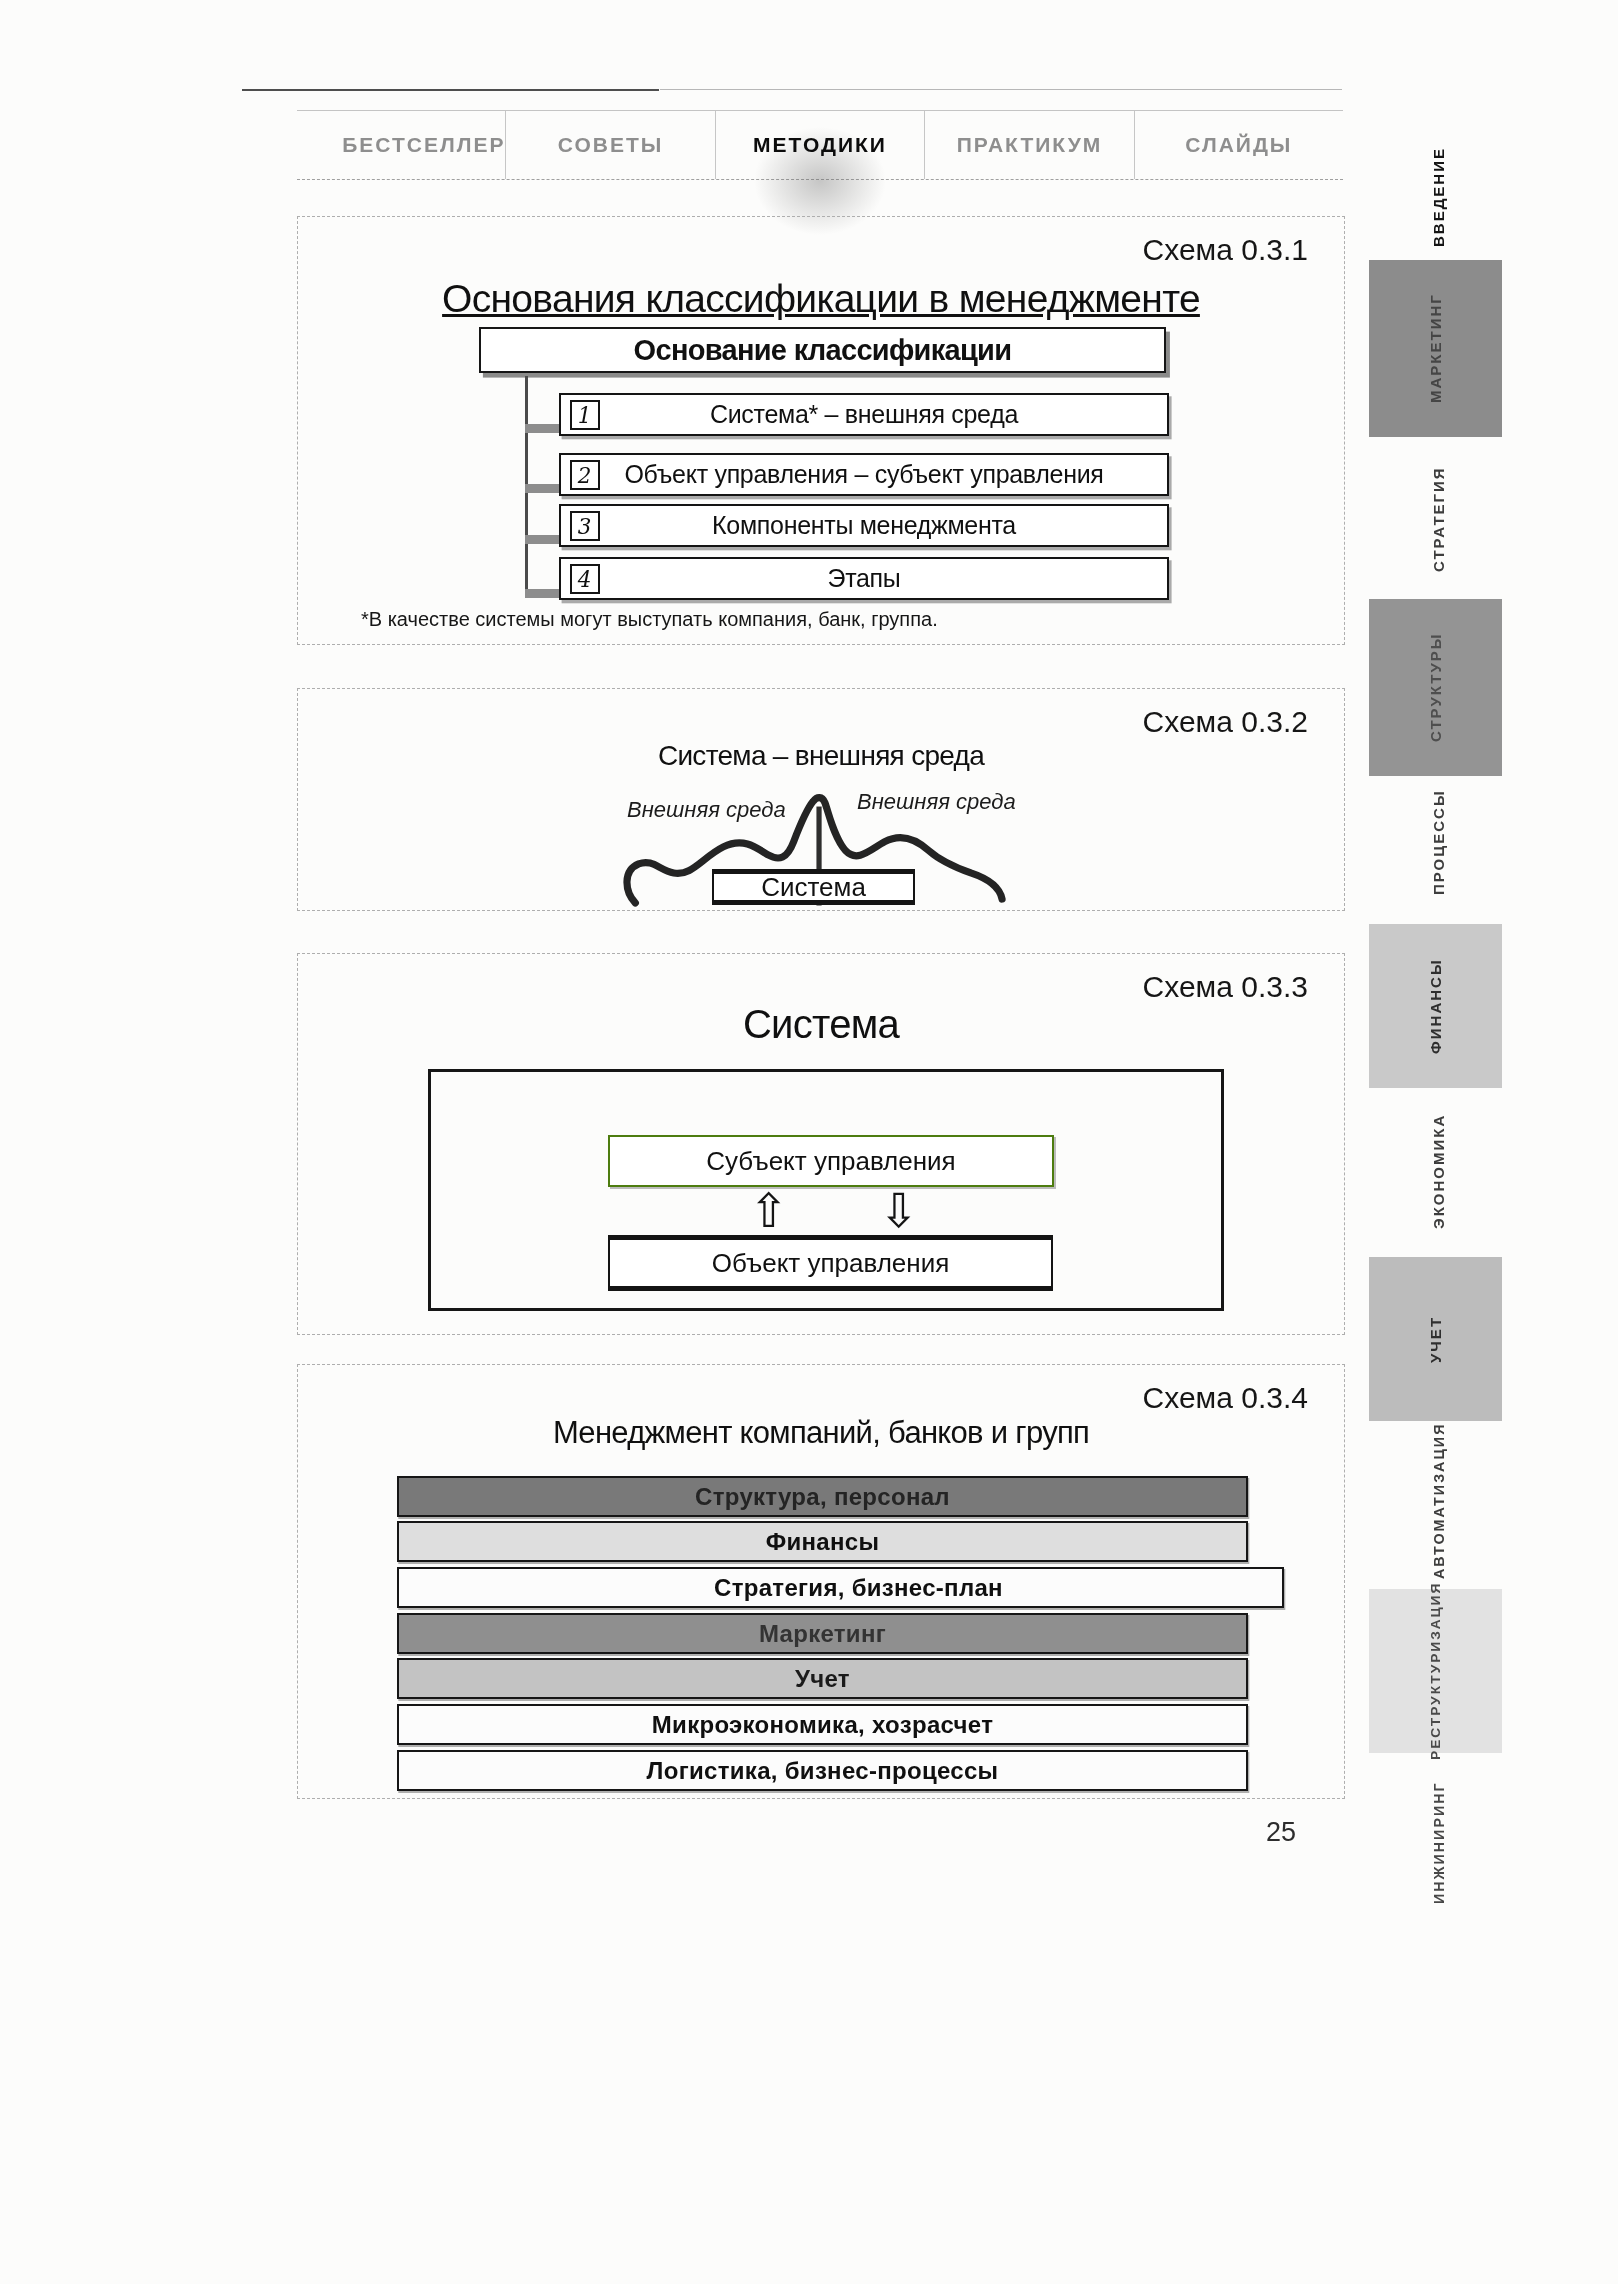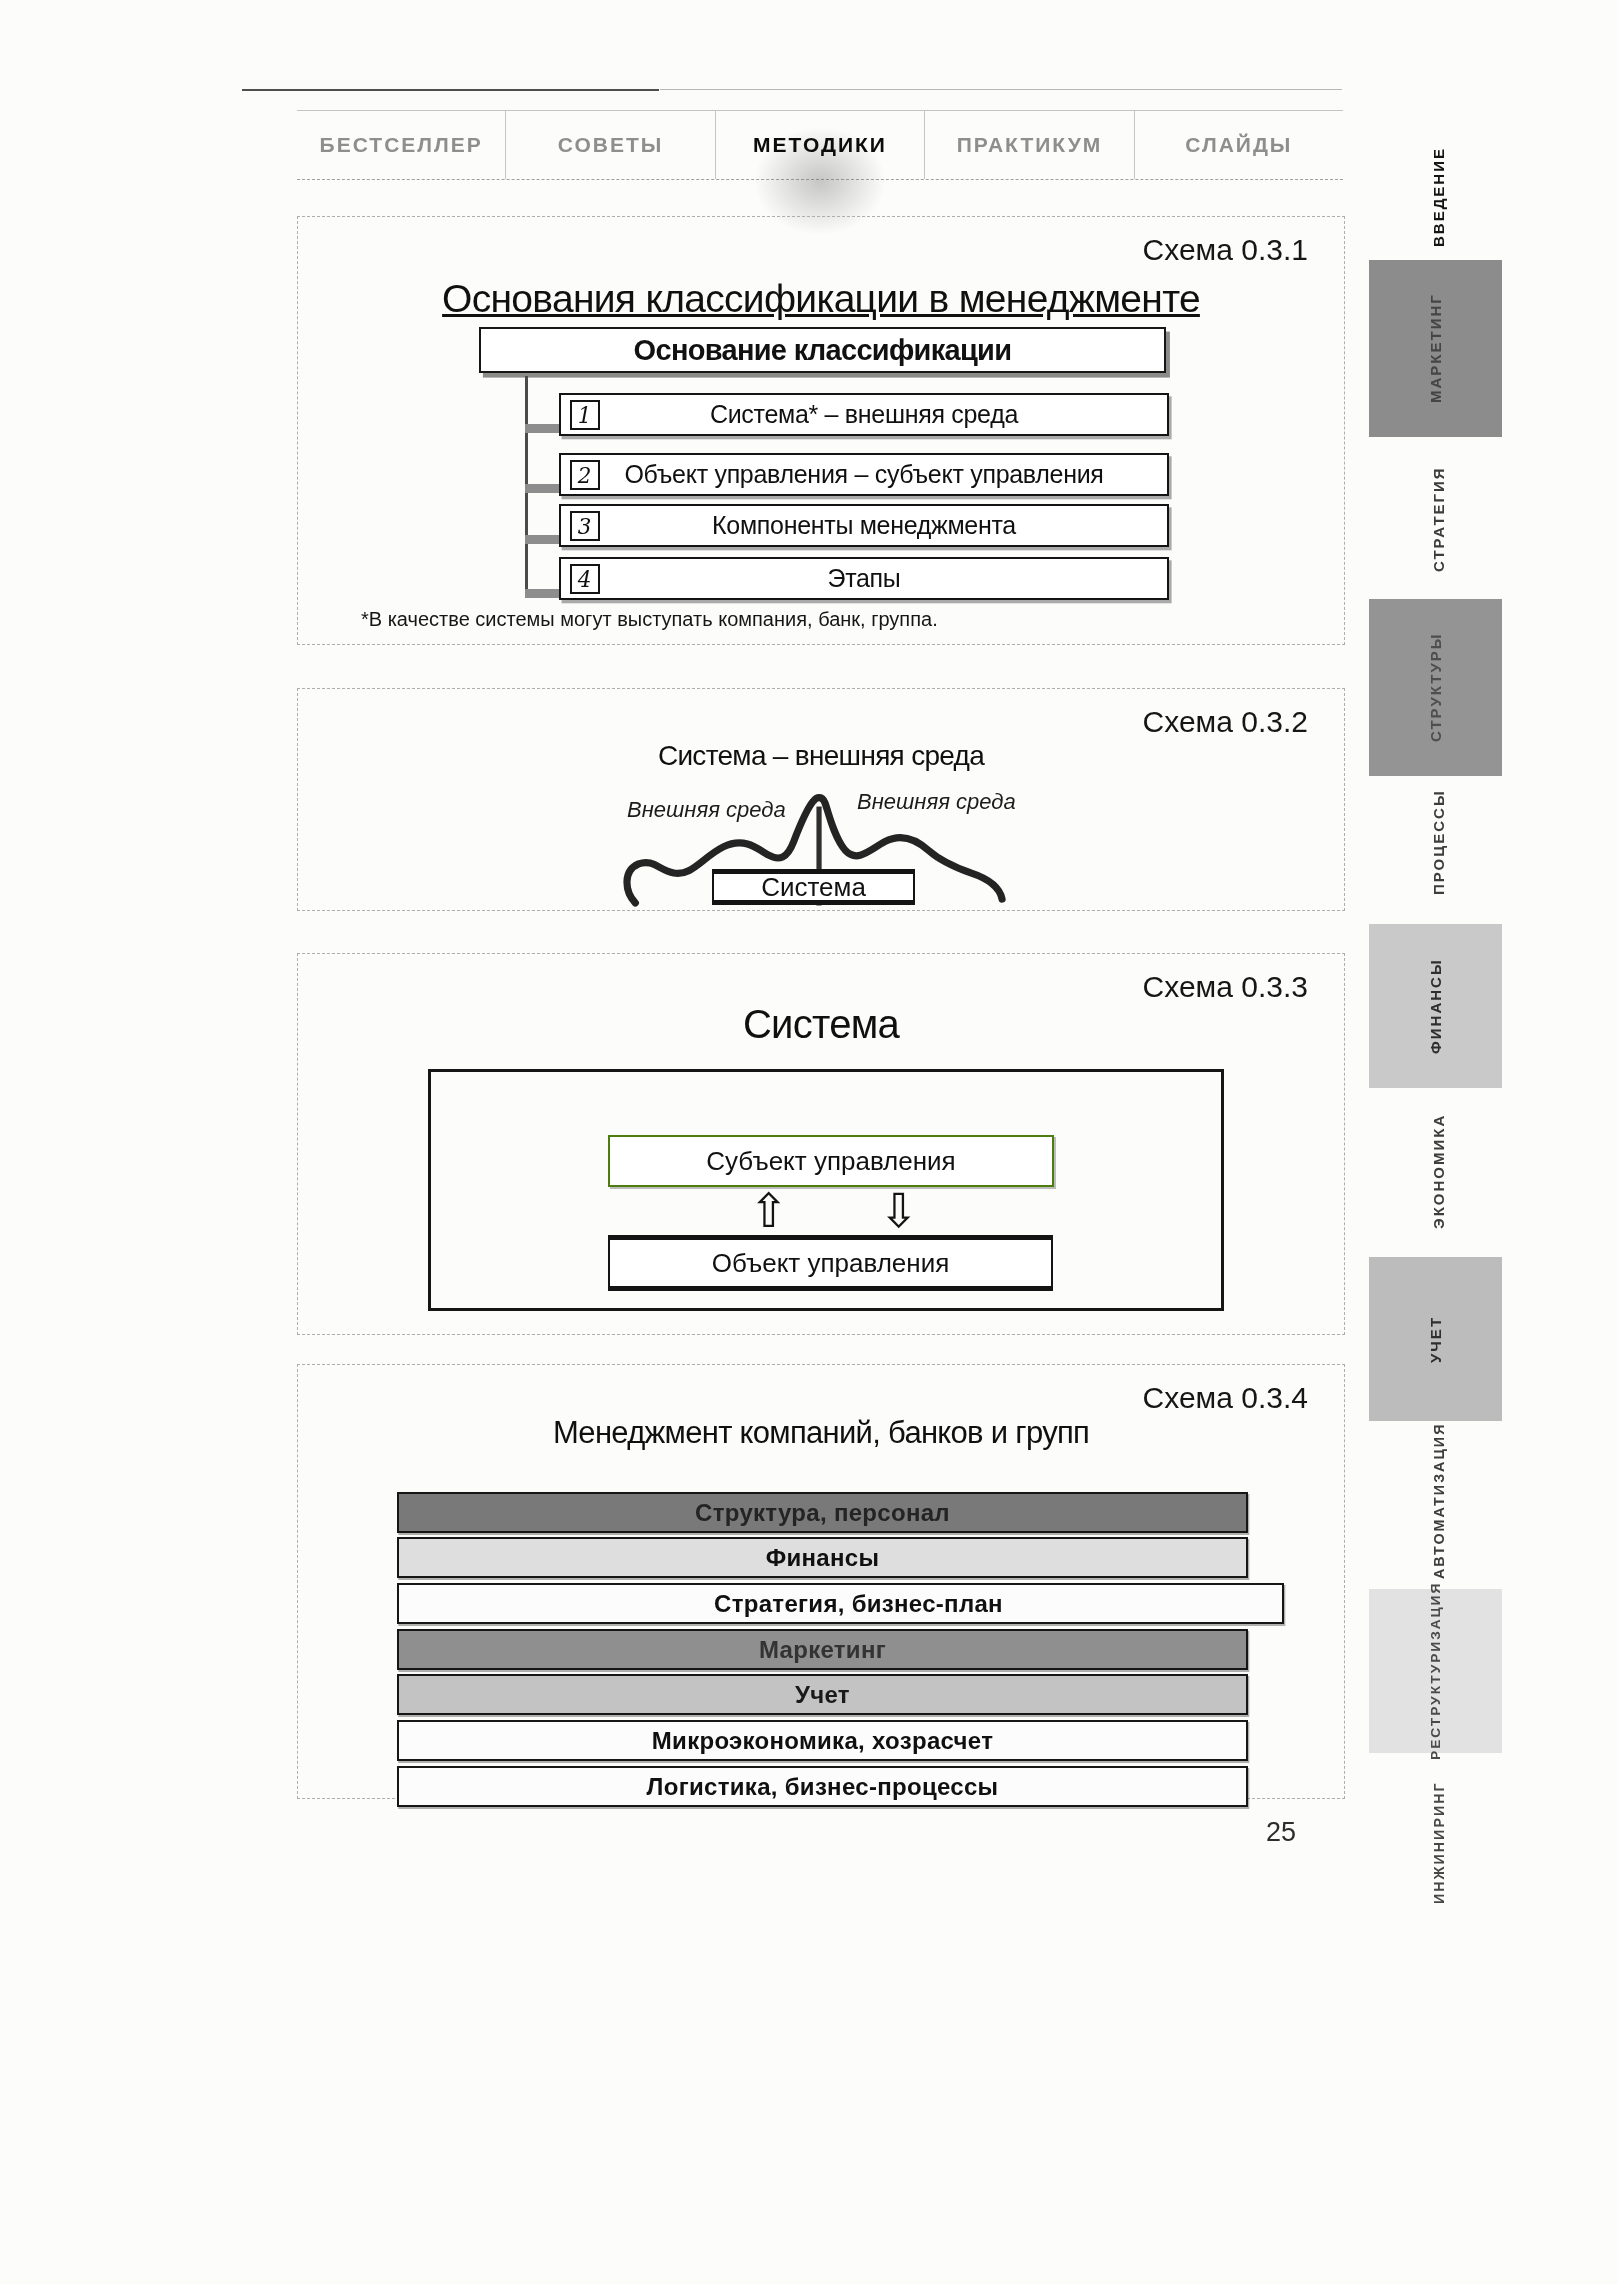--- a/index.html
+++ b/index.html
@@ -16,21 +16,21 @@
   
   .tabbar{
     position:absolute;left:297px;top:110px;width:1046px;height:68px;
     display:flex;border-top:0.7px solid #c4c4c4;border-bottom:1.3px dashed #9f9f9f;
   }
   .tab{
     flex:1;display:flex;align-items:center;justify-content:center;
     font-size:21px;letter-spacing:2px;color:#8e8e8e;font-weight:bold;
     border-left:0.7px solid #c6c6c6;position:relative;white-space:nowrap;
   }
-  .tab:first-child{border-left:none;}
+  .tab:first-child{border-left:none;justify-content:flex-end;}
   .tab.active{color:#0c0c0c;}
   .tab.active::before{
     content:"";position:absolute;left:50%;top:-5.2px;width:183px;height:150px;
     transform:translateX(-50%);
     background:radial-gradient(closest-side,rgba(110,110,110,0.38),rgba(110,110,110,0) 72%);
     z-index:0;
   }
   .tab span{position:relative;z-index:1;}
 
   
@@ -98,21 +98,21 @@
   .flowarrow{position:absolute;font-size:47px;color:#141414;line-height:47px;}
   #arrow-up{left:318px;top:115px;}
   #arrow-down{left:448px;top:115px;}
 
   
   #s4-title{top:50px;font-size:31px;}
   .bar{
     position:absolute;left:99px;width:847px;height:37px;
     border:2px solid #161616;box-shadow:1.3px 2px 0 rgba(60,60,60,0.4);
     display:flex;align-items:center;justify-content:center;
-    font-size:24px;font-weight:bold;letter-spacing:0.3px;margin-top:16px;
+    font-size:24px;font-weight:bold;letter-spacing:0.3px;
   }
   #bar0{top:111px;} #bar1{top:156px;} #bar2{top:202px;} #bar3{top:248px;}
   #bar4{top:293px;} #bar5{top:339px;} #bar6{top:385px;}
 
   
   .pagenum{position:absolute;left:1266px;top:1817px;font-size:27px;color:#2d2d2d;}
 
   
   .sidebar{position:absolute;left:1364px;top:111px;width:149px;height:2021px;}
   .sb-item{

